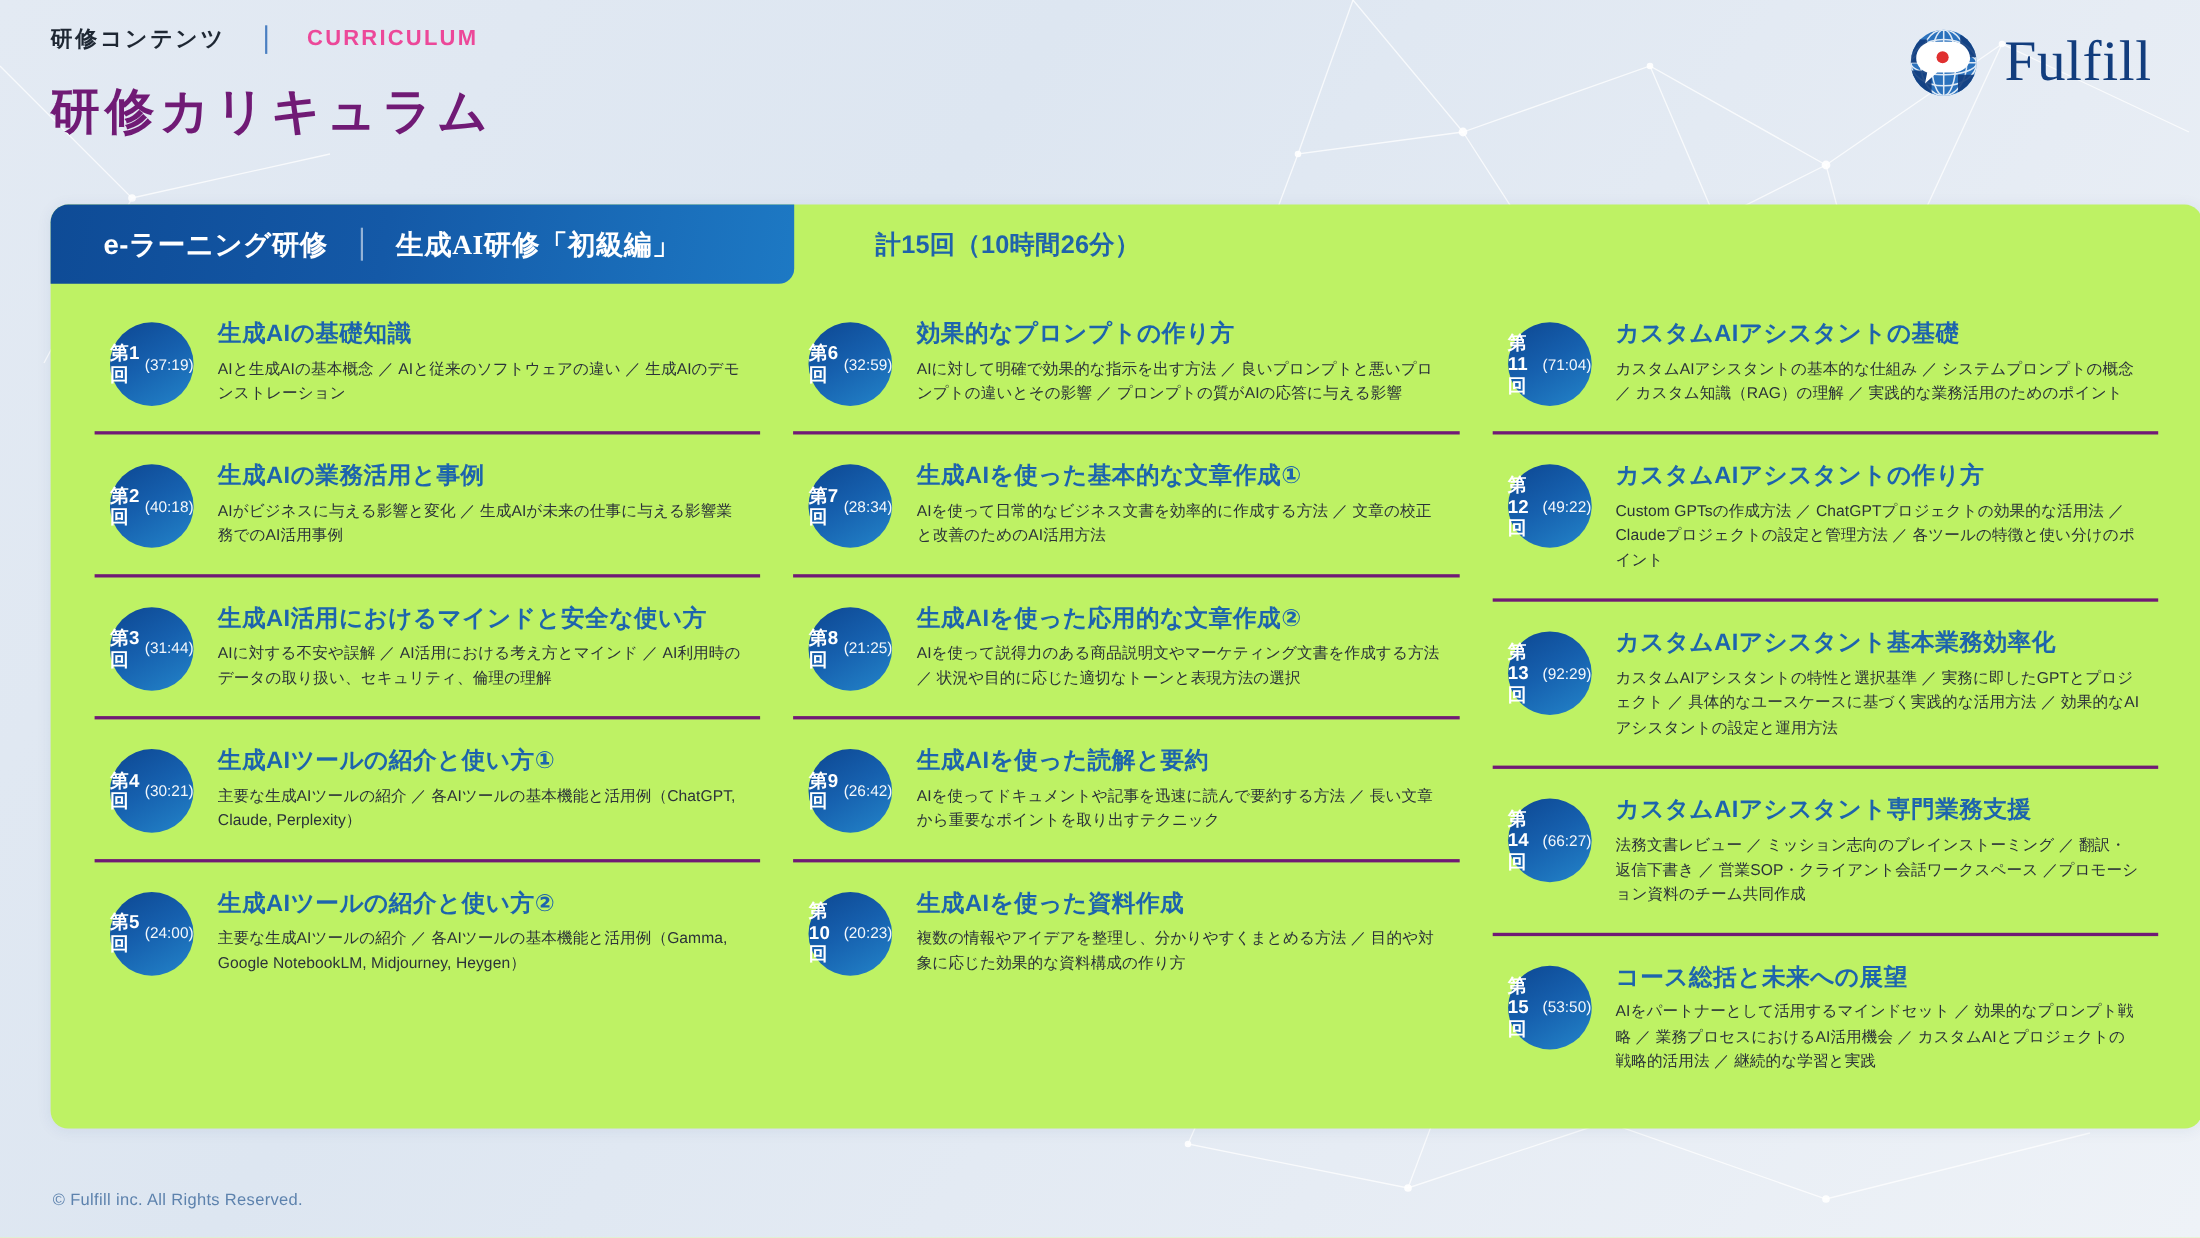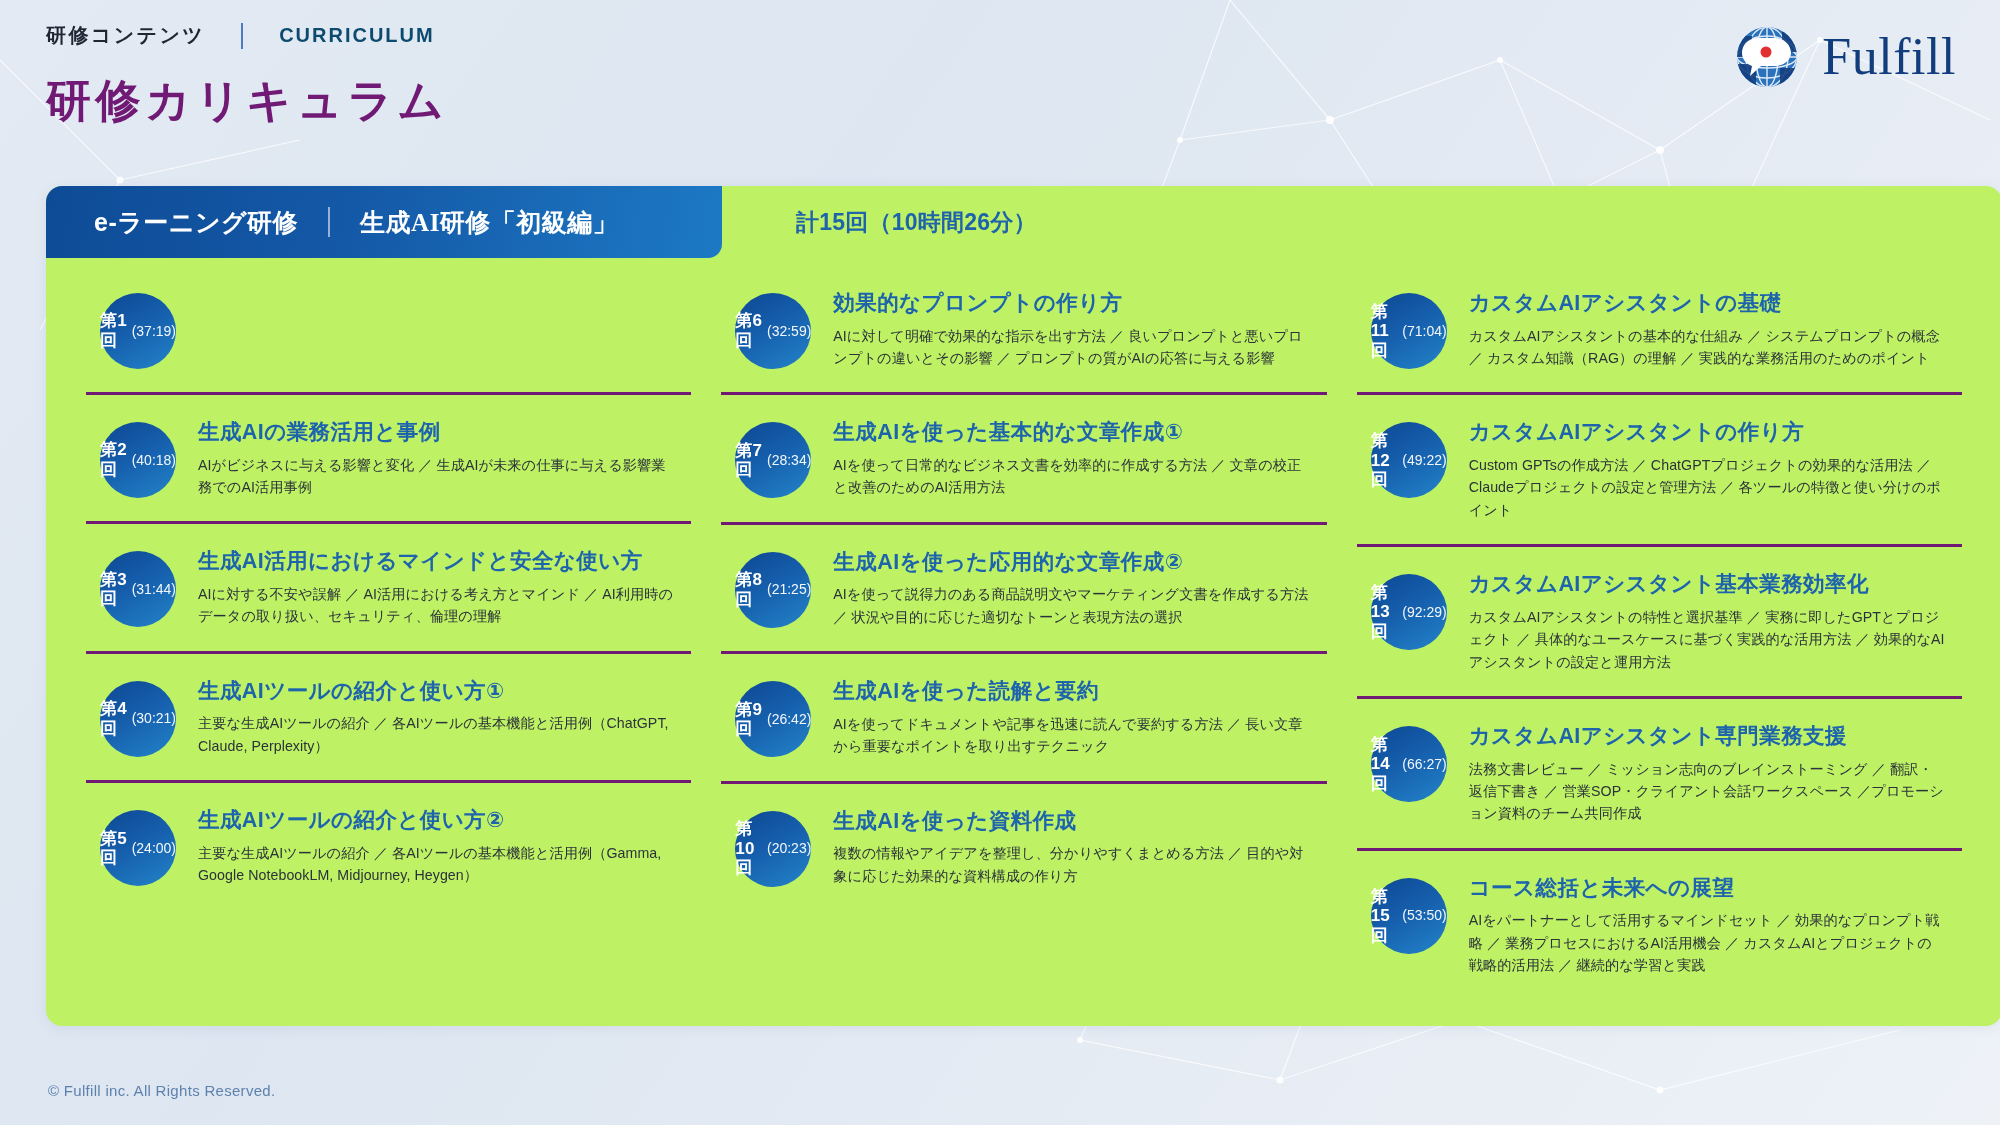--- a/index.html
+++ b/index.html
@@ -13,21 +13,21 @@
   #bg-net { position:absolute; inset:0; width:2000px; height:1125px; pointer-events:none; }
 
   
   .page-head { position:absolute; left:46px; top:22px; }
   .eyebrow { display:flex; align-items:center; gap:36px; }
   .eyebrow .jp {
     font-size:20px; font-weight:700; color:#1e2733; letter-spacing:.12em;
   }
   .eyebrow .bar { width:2px; height:26px; background:#4a7fc1; }
   .eyebrow .en {
-    font-size:20px; font-weight:700; color:#0c4a6e; letter-spacing:.10em;
+    font-size:20px; font-weight:700; color:#ec4899; letter-spacing:.10em;
   }
   .page-title {
     margin-top:22px; font-size:45px; font-weight:700; color:#701a75;
     letter-spacing:.10em;
   }
 
   
   .logo { position:absolute; right:44px; top:24px; display:flex; align-items:center; gap:14px; }
   .logo-word {
     font-family:"Liberation Serif","DejaVu Serif",serif;
@@ -206,20 +206,24 @@
   <div class="total">計15回（10時間26分）</div>
 
   <div class="cols">
 
     <div class="col">
       <div class="lesson">
         <div class="badge">
           <span class="n">第1回</span>
           <span class="t">(37:19)</span>
         </div>
+        <div class="body">
+          <div class="l-title">生成AIの基礎知識</div>
+          <div class="l-desc">AIと生成AIの基本概念 ／ AIと従来のソフトウェアの違い ／ 生成AIのデモンストレーション</div>
+        </div>
       </div>
       <div class="lesson">
         <div class="badge">
           <span class="n">第2回</span>
           <span class="t">(40:18)</span>
         </div>
         <div class="body">
           <div class="l-title">生成AIの業務活用と事例</div>
           <div class="l-desc">AIがビジネスに与える影響と変化 ／ 生成AIが未来の仕事に与える影響業務でのAI活用事例</div>
         </div>

